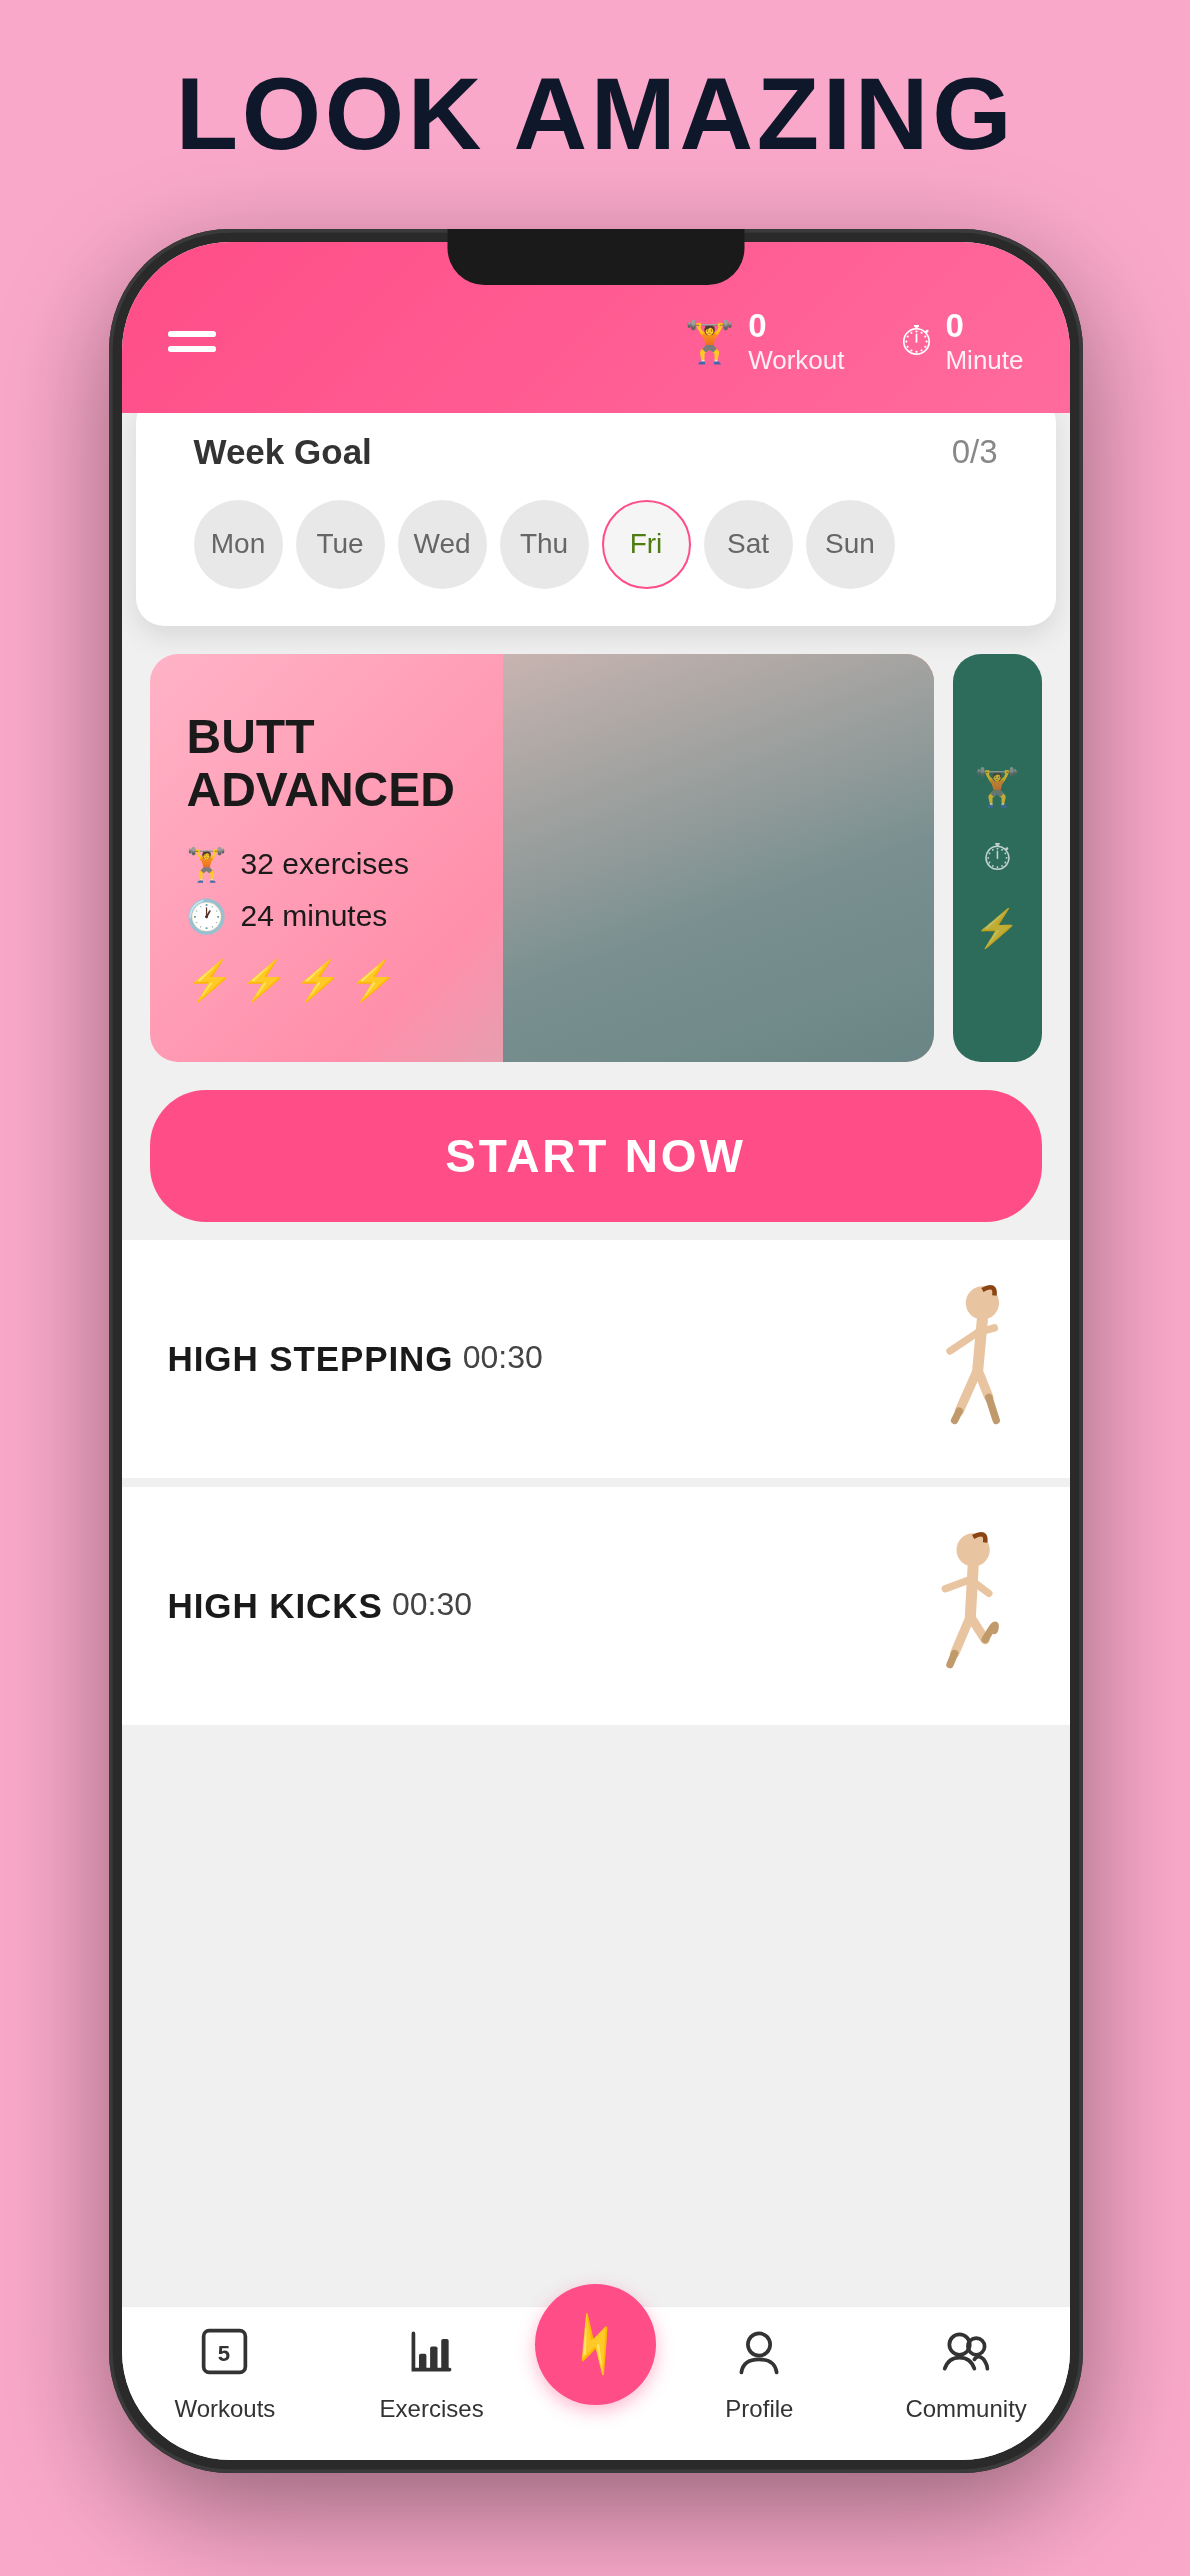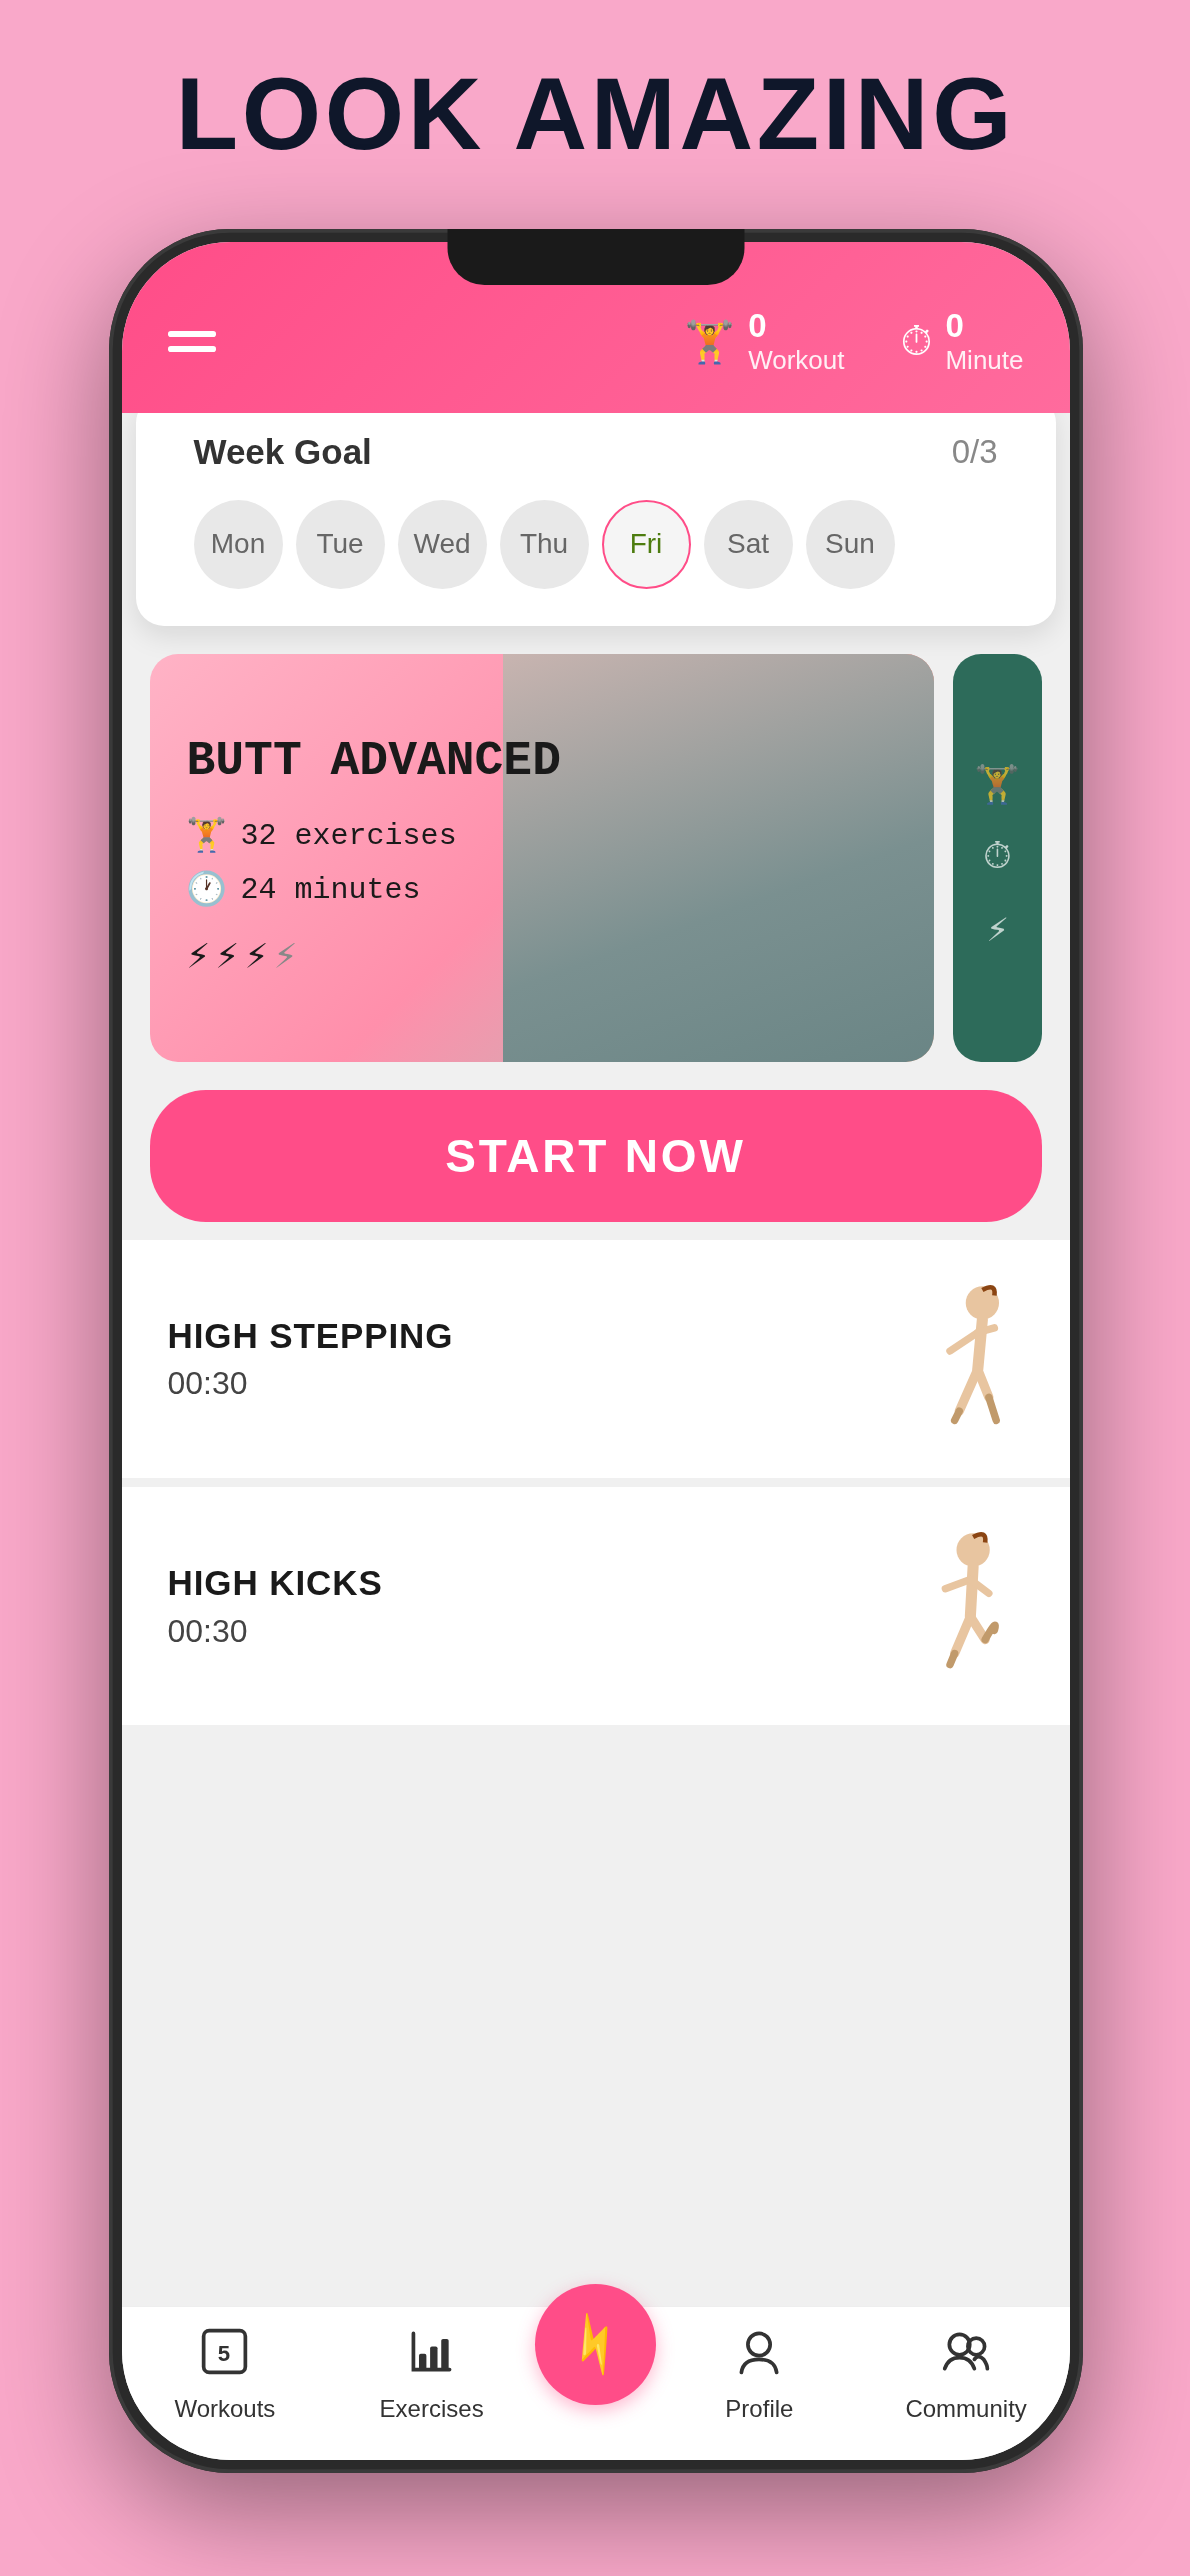--- a/index.html
+++ b/index.html
@@ -295,21 +295,20 @@
       background: white;
       margin: 0 0 9.3px 0;
       padding: 37px 46px;
       display: flex;
       align-items: center;
       justify-content: space-between;
     }
 
     .exercise-info {
       display: flex;
-      flex-direction: column;
       gap: 9.3px;
     }
 
     .exercise-name {
       font-size: 35px;
       font-weight: 700;
       color: #1a1a1a;
       letter-spacing: 0.9px;
     }
 
@@ -383,21 +382,20 @@
 
     .scroll-content::-webkit-scrollbar {
       display: none;
     }
 
     
     .cards-wrapper {
       display: flex;
       gap: 18.5px;
       overflow: visible;
-      font-family: Liberation Mono, monospace;
     }
 
     .main-workout-card {
       flex: 0 0 88%;
     }
 
     .peek-card {
       flex: 0 0 10%;
       border-radius: 28px;
       background: #2d6b5a;

